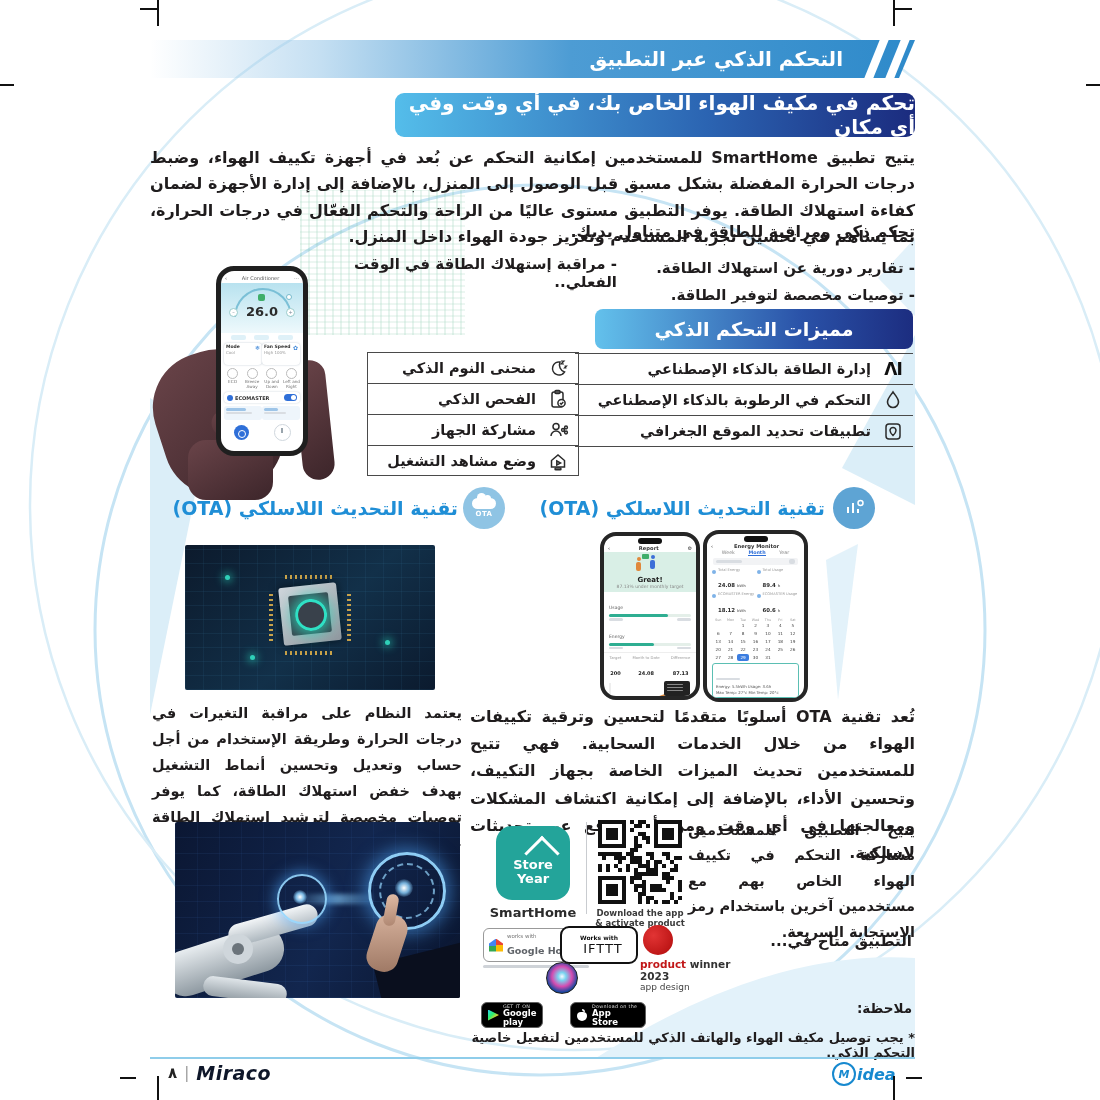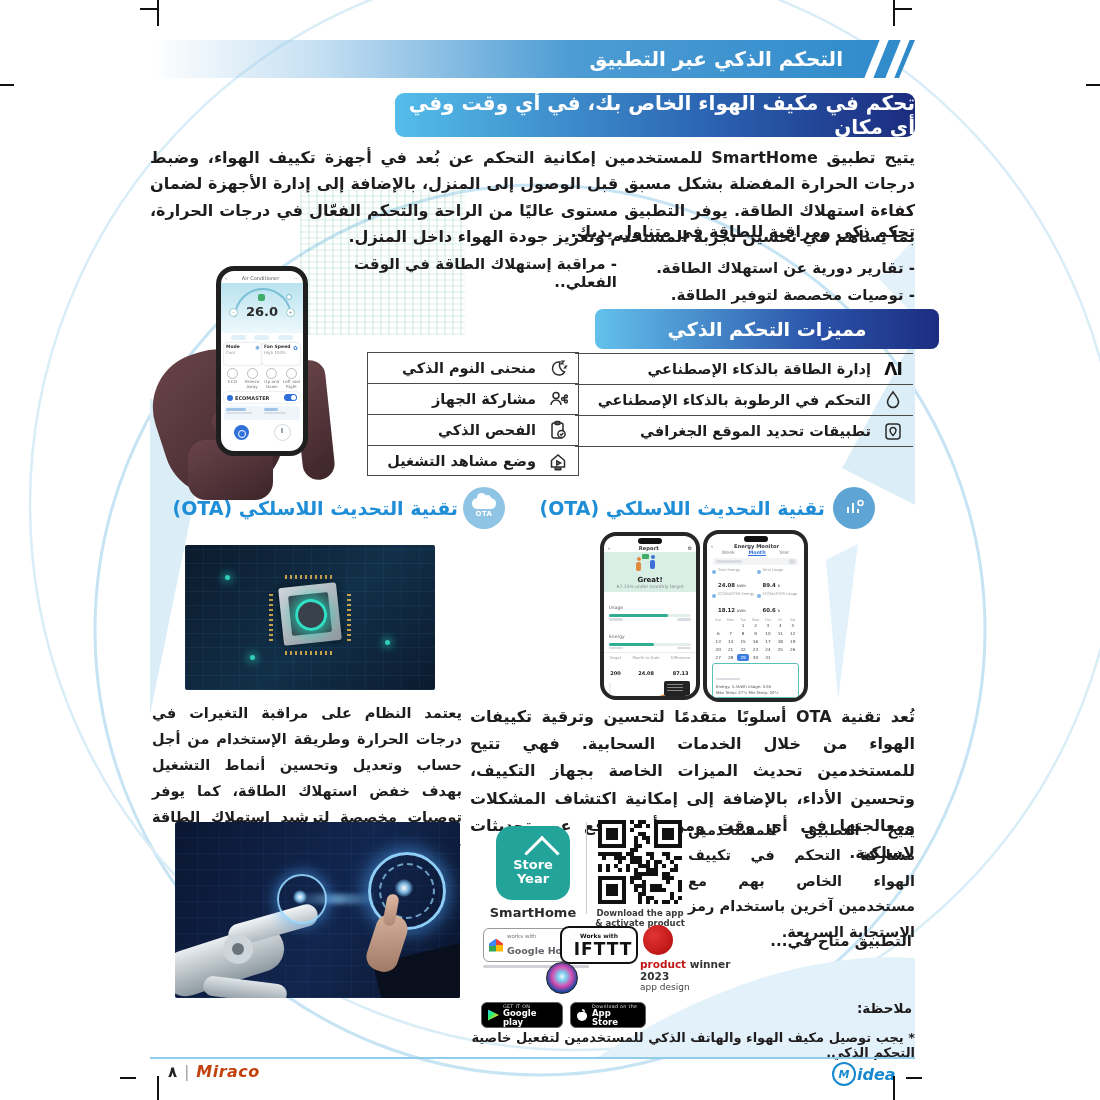--- a/index.html
+++ b/index.html
@@ -26,21 +26,21 @@
   
   .intro-heading{left:395px;top:93px;width:520px;height:44px;border-radius:9px;z-index:2;
     background:linear-gradient(90deg,#54bdea 0%,#2b64b2 60%,#1b2b7e 100%);
     display:flex;align-items:center;justify-content:center;color:#fff;font-size:20px;font-weight:800;}
   .intro-par{left:150px;top:145px;width:765px;z-index:2;font-size:16px;line-height:1.65;text-align:justify;}
   .intro-tag{left:150px;top:222px;width:765px;z-index:2;font-size:16px;text-align:right;}
   .bul-r{left:560px;top:255px;width:355px;z-index:2;font-size:15px;text-align:right;line-height:1.8;}
   .bul-l{left:330px;top:255px;width:287px;z-index:2;font-size:15px;text-align:right;}
 
   
-  .feat-heading{left:595px;top:309px;width:344px;height:40px;border-radius:8px;z-index:2;
+  .feat-heading{left:595px;top:309px;width:318px;height:40px;border-radius:8px;z-index:2;
     background:linear-gradient(90deg,#63c1ec 0%,#2a52a8 65%,#1c2d80 100%);
     display:flex;align-items:center;justify-content:center;color:#fff;font-size:19px;font-weight:800;}
   .feat-list{left:575px;top:353px;width:338px;z-index:2;border-top:1.5px solid #4a4a4a;}
   .feat-box{left:367px;top:352px;width:210px;z-index:2;border:1.5px solid #4a4a4a;}
   .feat-row{direction:rtl;display:flex;align-items:center;height:30px;border-bottom:1.5px solid #4a4a4a;padding:0 4px;}
   .feat-box .feat-row:last-child{border-bottom:none;height:29px;}
   .feat-row .fi{width:32px;display:flex;justify-content:center;align-items:center;color:#2b2b2b;}
   .feat-row .fl{flex:1;font-size:14.5px;text-align:right;padding-right:6px;}
   .ai-txt{font-weight:900;font-size:17px;letter-spacing:-1px;color:#111;}
 
@@ -220,49 +220,49 @@
   .gh-badge{left:483px;top:928px;width:106px;height:34px;z-index:2;border:1px solid #999;border-radius:6px;background:#fff;
     display:flex;align-items:center;gap:4px;padding:0 5px;box-sizing:border-box;}
   .gh-logo{width:14px;height:13px;flex:none;background:conic-gradient(#ea4335 0 25%,#fbbc05 25% 50%,#34a853 50% 75%,#4285f4 75% 100%);
     clip-path:polygon(50% 0,100% 38%,100% 100%,0 100%,0 38%);}
   .gh-txt i{font-style:normal;display:block;font-size:5.5px;color:#777;}
   .gh-txt b{font-size:9.5px;color:#5f6368;font-weight:700;}
   .gh-sub{left:483px;top:965px;width:106px;height:3px;z-index:2;background:#cfd3d8;border-radius:2px;}
   .ifttt{left:560px;top:926px;width:78px;height:38px;z-index:2;border:2.5px solid #111;border-radius:9px;background:#fff;
     display:flex;flex-direction:column;align-items:center;justify-content:center;box-sizing:border-box;}
   .ifttt i{font-style:normal;font-size:6px;font-weight:800;color:#111;}
-  .ifttt b{font-size:17px;font-weight:700;letter-spacing:1px;color:#111;margin-left:8px;}
+  .ifttt b{font-size:13px;font-weight:400;letter-spacing:1px;color:#111;margin-left:8px;}
   .reddot-c{left:643px;top:925px;width:30px;height:30px;border-radius:50%;z-index:2;
     background:radial-gradient(circle at 35% 35%,#e23434,#b00b0b);}
   .reddot-t{left:640px;top:958px;width:120px;z-index:2;font-size:10.5px;color:#333;font-weight:700;}
   .reddot-t .rd{color:#c11718;font-weight:800;}
   .reddot-t i{font-style:normal;display:block;font-size:9px;font-weight:400;color:#444;}
   .siri{left:546px;top:962px;width:30px;height:30px;border-radius:50%;z-index:2;border:1px solid #222;
     background:radial-gradient(circle at 50% 45%,#f6f9ff 0%,#7ad4f0 18%,#d44bb0 45%,#1848a0 70%,#0a1430 100%);}
   .store{position:absolute;z-index:2;background:#000;border:1px solid #5f5f5f;border-radius:6px;color:#fff;
     display:flex;align-items:center;gap:4px;padding:0 6px;box-sizing:border-box;height:26px;}
-  .gp{left:481px;top:1002px;width:82px;}
+  .gp{left:481px;top:1002px;width:62px;}
   .as{left:570px;top:1002px;width:76px;}
   .store i{font-style:normal;display:block;font-size:4.8px;color:#ddd;letter-spacing:.3px;}
   .store b{font-size:8.5px;font-weight:700;display:block;line-height:1.05;}
   .gp-logo{width:11px;height:11px;flex:none;clip-path:polygon(0 0,100% 50%,0 100%);
     background:linear-gradient(135deg,#2bd0f0,#2bf06f 40%,#f0d02b 70%,#f04b2b);}
   .ap-logo{width:11px;height:12px;flex:none;position:relative;}
   .ap-logo:before{content:"";position:absolute;left:0;top:3px;width:10px;height:9px;background:#fff;border-radius:4px 4px 5px 5px;}
   .ap-logo:after{content:"";position:absolute;left:5px;top:0;width:3px;height:3px;background:#fff;border-radius:0 4px 0 4px;}
 
   .note-label{left:820px;top:1000px;width:92px;z-index:2;font-size:13.5px;text-align:right;}
   .note-r{left:470px;top:1030px;width:445px;z-index:2;font-size:13px;text-align:right;}
   .note-l{left:150px;top:1030px;width:312px;z-index:2;font-size:13px;text-align:right;}
 
   .footrule{left:150px;top:1057px;width:765px;height:2px;background:#8fcdea;z-index:2;}
   .foot-l{left:168px;top:1062px;z-index:2;display:flex;align-items:center;gap:7px;}
   .foot-num{font-size:15px;font-weight:800;color:#222;}
   .foot-sep{color:#999;font-size:15px;}
-  .miraco{font-size:16px;font-weight:900;font-style:italic;color:#c2410c;letter-spacing:.5px;}
+  .miraco{font-size:19px;font-weight:900;font-style:italic;color:#0f172a;letter-spacing:.5px;}
   .midea{left:832px;top:1062px;z-index:2;display:flex;align-items:center;color:#1789cf;}
   .midea .mc{width:20px;height:20px;border:2px solid #1789cf;border-radius:50%;display:flex;align-items:center;justify-content:center;
     font-size:11px;font-weight:800;font-style:italic;}
   .midea .mr{font-size:16px;font-weight:800;font-style:italic;margin-left:1px;}
 </style>
 </head>
 <body>
 
 <div class="page">
 
@@ -412,40 +412,40 @@
         <svg width="22" height="22" viewBox="0 0 22 22" fill="none" stroke="#2b2b2b" stroke-width="1.5">
           <path d="M13 5 a6.5 6.5 0 1 0 4.5 10 A7.5 7.5 0 0 1 13 5 Z"></path>
           <path d="M14 4 h3 l-3 3 h3 M17.5 9 h2 l-2 2 h2" stroke-width="1.2"></path>
         </svg>
       </span>
       <span class="fl ar">منحنى النوم الذكي</span>
     </div>
     <div class="feat-row">
       <span class="fi">
         <svg width="22" height="22" viewBox="0 0 22 22" fill="none" stroke="#2b2b2b" stroke-width="1.5">
+          <rect x="5" y="4" width="11" height="15" rx="2"></rect>
+          <rect x="8" y="2.5" width="5" height="3" rx="1"></rect>
+          <circle cx="14.5" cy="15" r="3.6" fill="#fff"></circle>
+          <path d="M13 15 l1.2 1.2 L16.3 14"></path>
+        </svg>
+      </span>
+      <span class="fl ar">الفحص الذكي</span>
+    </div>
+    <div class="feat-row">
+      <span class="fi">
+        <svg width="22" height="22" viewBox="0 0 22 22" fill="none" stroke="#2b2b2b" stroke-width="1.5">
           <circle cx="9" cy="7.5" r="3"></circle>
           <path d="M4 17 a5 5 0 0 1 10 0"></path>
           <circle cx="16" cy="11" r="1.4"></circle>
             <circle cx="19" cy="8.5" r="1.4"></circle>
             <circle cx="19" cy="13.5" r="1.4"></circle>
           <path d="M16.8 10.4 L18.3 9 M16.8 11.6 L18.3 13" stroke-width="1.1"></path>
         </svg>
       </span>
       <span class="fl ar">مشاركة الجهاز</span>
-    </div>
-    <div class="feat-row">
-      <span class="fi">
-        <svg width="22" height="22" viewBox="0 0 22 22" fill="none" stroke="#2b2b2b" stroke-width="1.5">
-          <rect x="5" y="4" width="11" height="15" rx="2"></rect>
-          <rect x="8" y="2.5" width="5" height="3" rx="1"></rect>
-          <circle cx="14.5" cy="15" r="3.6" fill="#fff"></circle>
-          <path d="M13 15 l1.2 1.2 L16.3 14"></path>
-        </svg>
-      </span>
-      <span class="fl ar">الفحص الذكي</span>
     </div>
     <div class="feat-row">
       <span class="fi">
         <svg width="22" height="22" viewBox="0 0 22 22" fill="none" stroke="#2b2b2b" stroke-width="1.5">
           <path d="M4.5 10.5 L11 5 L17.5 10.5 V17 H4.5 Z"></path>
           <path d="M9.8 11 L13.5 13 L9.8 15 Z"></path>
           <rect x="8" y="18" width="6" height="1.8" rx=".9"></rect>
         </svg>
       </span>
       <span class="fl ar">وضع مشاهد التشغيل</span>

